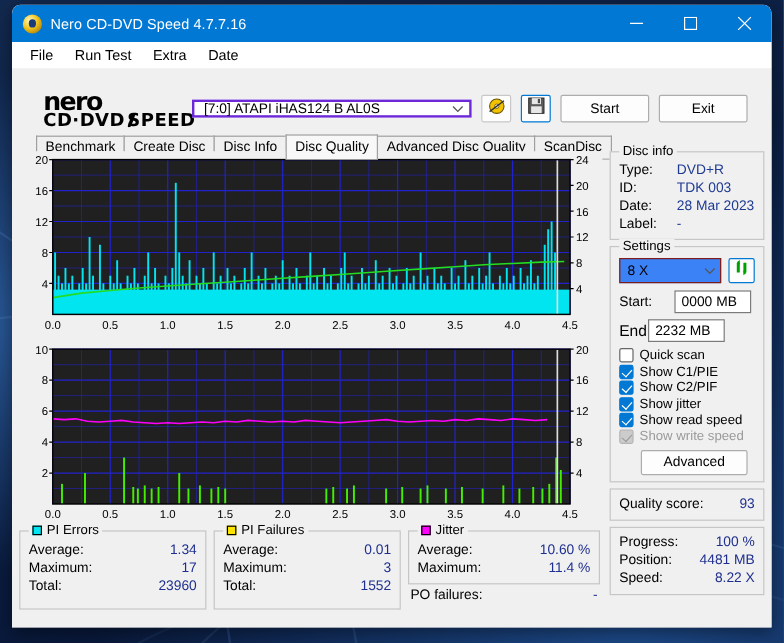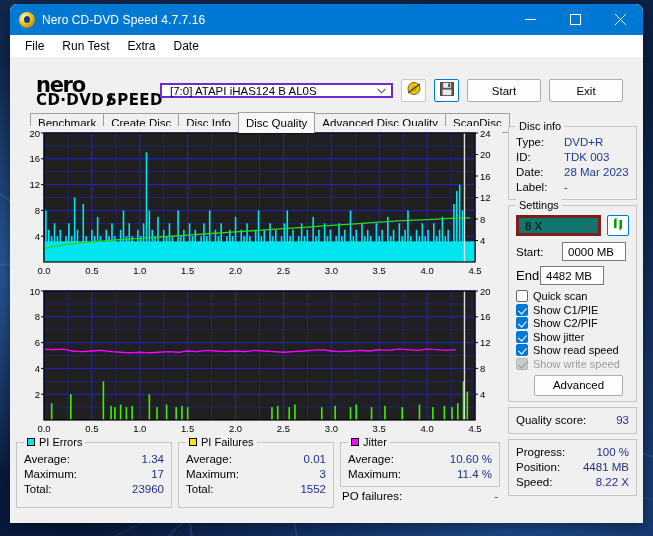--- a/index.html
+++ b/index.html
@@ -178,21 +178,21 @@
   .swatch { width: 8px; height: 8px; border: 1px solid #000; display:inline-block; }
   .row { display: flex; font-size: 11.5px; line-height: 15px; color: #000; }
   .row .k { flex: 0 0 auto; }
   .row .v { flex: 1 1 auto; text-align: right; color: #1f2f8f; }
 
   
   .fieldrow { display: flex; align-items: center; font-size: 11.5px; margin-bottom: 3px; }
   .fieldrow .lbl { width: 48px; color: #000; }
   .fieldrow .val { color: #1f3a93; }
   .combo {
-    height: 21px; background: #0f766e; border: 3px solid #7f1d1d;
+    height: 21px; background: #3b82f6; border: 1px solid #7f1d1d;
     display: flex; align-items: center; font-size: 11.5px;
     padding-left: 6px; color:#000; flex: 1 1 auto;
   }
   .combo .chev { margin-left:auto; width:18px; display:flex; align-items:center; justify-content:center;}
   .refresh-btn {
     width: 22px; height: 21px; border: 1px solid #0078d4; background: #fdfdfd;
     display: flex; align-items: center; justify-content: center; flex: 0 0 auto;
     border-radius: 2px;
   }
   .textbox {
@@ -757,21 +757,21 @@
               </span>
             </div>
           </div>
 
           <div style="display:flex;align-items:center;margin-bottom:5px">
             <span style="width:46px;font-size:11.5px">Start:</span>
             <span class="textbox">0000 MB</span>
           </div>
           <div style="display:flex;align-items:center;margin-bottom:5px">
             <span style="width:24px;font-size:13px">End:</span>
-            <span class="textbox">4482 MB</span>
+            <span class="textbox">2232 MB</span>
           </div>
 
           <div class="cb-row">
             <span class="cb"></span>
             <span>Quick scan</span>
           </div>
           <div class="cb-row">
             <span class="cb checked"></span>
             <span>Show C1/PIE</span>
           </div>

